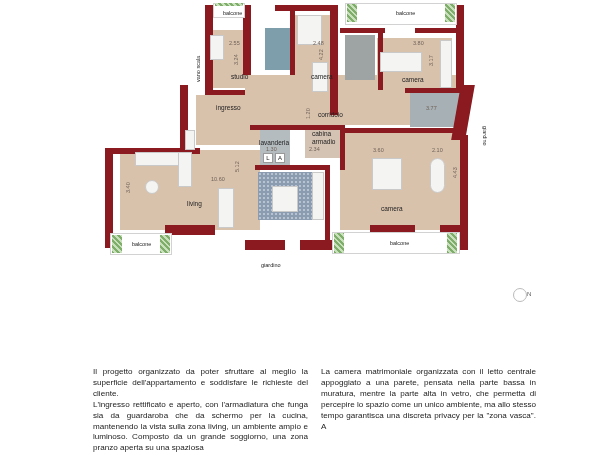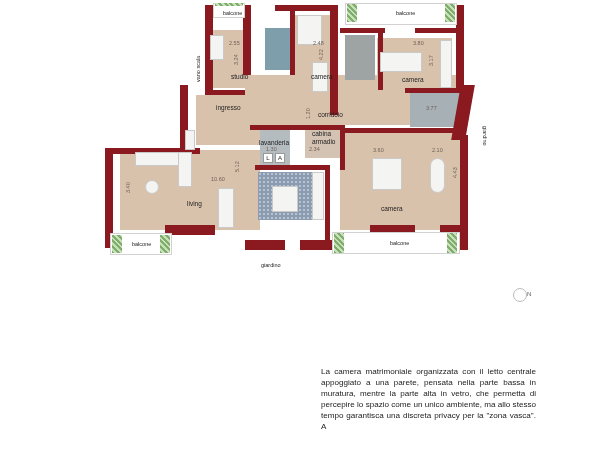--- a/index.html
+++ b/index.html
@@ -135,16 +135,18 @@
   <div class="dim vert" style="left:125px;top:193px;">3.40</div>
   <div class="dim" style="left:373px;top:147px;">3.60</div>
   <div class="dim" style="left:432px;top:147px;">2.10</div>
   <div class="dim vert" style="left:452px;top:178px;">4.43</div>
 
   <div class="compass"></div>
   <div class="compass-n">N</div>
 </div>
 
 <div class="text-col" style="left:93px;">
+  <p>Il progetto organizzato da poter sfruttare al meglio la superficie dell'appartamento e soddisfare le richieste del cliente.</p>
+  <p>L'ingresso rettificato e aperto, con l'armadiatura che funga sia da guardaroba che da schermo per la cucina, mantenendo la vista sulla zona living, un ambiente ampio e luminoso. Composto da un grande soggiorno, una zona pranzo aperta su una spaziosa</p>
 </div>
 <div class="text-col" style="left:321px;">
   <p>La camera matrimoniale organizzata con il letto centrale appoggiato a una parete, pensata nella parte bassa in muratura, mentre la parte alta in vetro, che permetta di percepire lo spazio come un unico ambiente, ma allo stesso tempo garantisca una discreta privacy per la "zona vasca". A</p>
 </div>
 
 </body></html>

